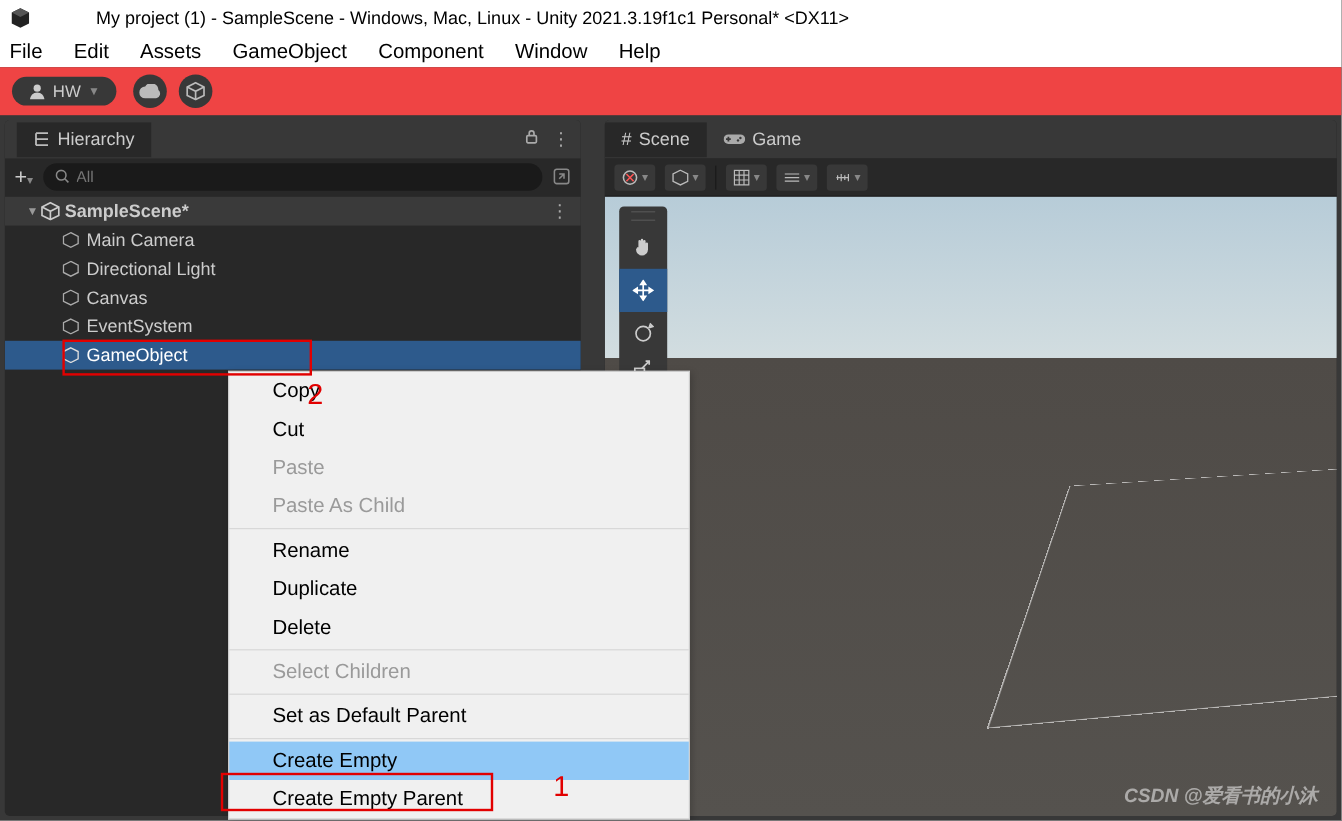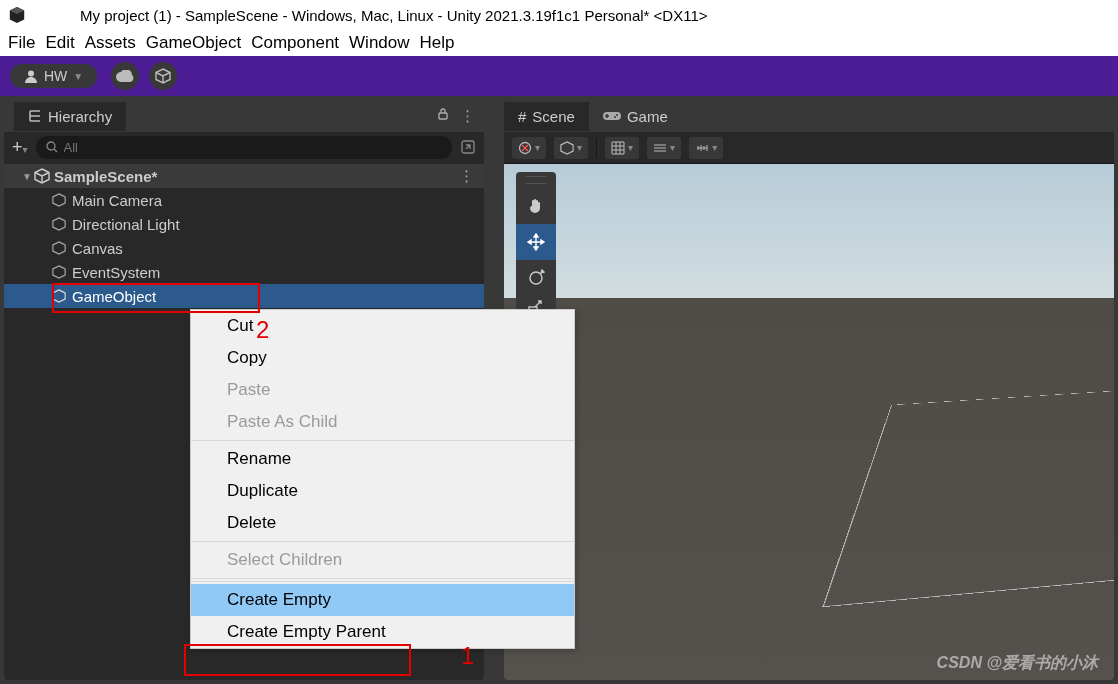--- a/index.html
+++ b/index.html
@@ -1,26 +1,26 @@
 <!DOCTYPE html>
 <html><head>
 <meta charset="utf-8">
 <style>
 * { margin:0; padding:0; box-sizing:border-box; font-family:Arial,sans-serif; }
 body { width:1118px; height:684px; background:#fff; overflow:hidden; position:relative; }
 
 .titlebar { height:30px; display:flex; align-items:center; padding:0 8px; font-size:15px; color:#000;gap:48px; }
 .titlebar .icon { width:18px; height:18px; margin-right:6px; }
 
-.menubar { height:26px; display:flex; align-items:center; padding:0 8px; font-size:17px; color:#000; gap:10px; }
+.menubar { height:26px; display:flex; align-items:center; padding:0 8px; font-size:17px; color:#000; gap:26px; }
 .menubar span { cursor:pointer; }
 
 .app { position:absolute; top:56px; left:0; right:0; bottom:0; background:#383838; }
 
-.top-toolbar { height:40px; background:#4c1d95; display:flex; align-items:center; padding:0 10px; font-size:14px; color:#ccc; }
+.top-toolbar { height:40px; background:#ef4444; display:flex; align-items:center; padding:0 10px; font-size:14px; color:#ccc; }
 .user-pill { background:#383838; border-radius:14px; padding:4px 14px; display:flex; align-items:center; gap:6px; margin-right:14px; }
 .tb-icon { width:28px; height:28px; border-radius:14px; background:#383838; display:flex; align-items:center; justify-content:center; margin-right:10px; }
 
 .body { position:absolute; top:40px; left:0; right:0; bottom:0; display:flex; gap:20px; padding:4px; }
 
 .hierarchy { width:480px; background:#282828; display:flex; flex-direction:column; border-radius:4px; overflow:hidden; }
 .panel-tab { height:32px; background:#383838; display:flex; align-items:center; padding:0 10px; font-size:15px; color:#ccc; }
 .panel-tab .tab { background:#282828; padding:6px 14px; display:flex; align-items:center; gap:6px; }
 .panel-tab .right { margin-left:auto; display:flex; gap:10px; color:#aaa; }
 .h-toolbar { height:30px; display:flex; align-items:center; padding:0 8px; gap:8px; }
@@ -287,31 +287,32 @@
               </svg>
             </div>
         </div>
         <div class="wire" style="left:370px;top:130px;width:600px;height:340px;transform:perspective(800px) rotateX(58deg) rotateZ(-8deg);"></div>
       </div>
     </div>
   </div>
 </div>
 
 <div class="ctx-menu">
+  <div class="ctx-item">Copy</div>
   <div class="ctx-item">Cut</div>
-  <div class="ctx-item">Copy</div>
   <div class="ctx-item disabled">Paste</div>
   <div class="ctx-item disabled">Paste As Child</div>
   <div class="ctx-sep"></div>
   <div class="ctx-item">Rename</div>
   <div class="ctx-item">Duplicate</div>
   <div class="ctx-item">Delete</div>
   <div class="ctx-sep"></div>
   <div class="ctx-item disabled">Select Children</div>
   <div class="ctx-sep"></div>
+  <div class="ctx-item">Set as Default Parent</div>
   <div class="ctx-sep"></div>
   <div class="ctx-item hl">Create Empty</div>
   <div class="ctx-item">Create Empty Parent</div>
 </div>
 
 <div class="red-box" style="left:52px;top:283px;width:208px;height:30px;"></div>
 <div class="red-num" style="left:256px;top:316px;">2</div>
 <div class="red-box" style="left:184px;top:644px;width:227px;height:32px;"></div>
 <div class="red-num" style="left:461px;top:642px;">1</div>
 

